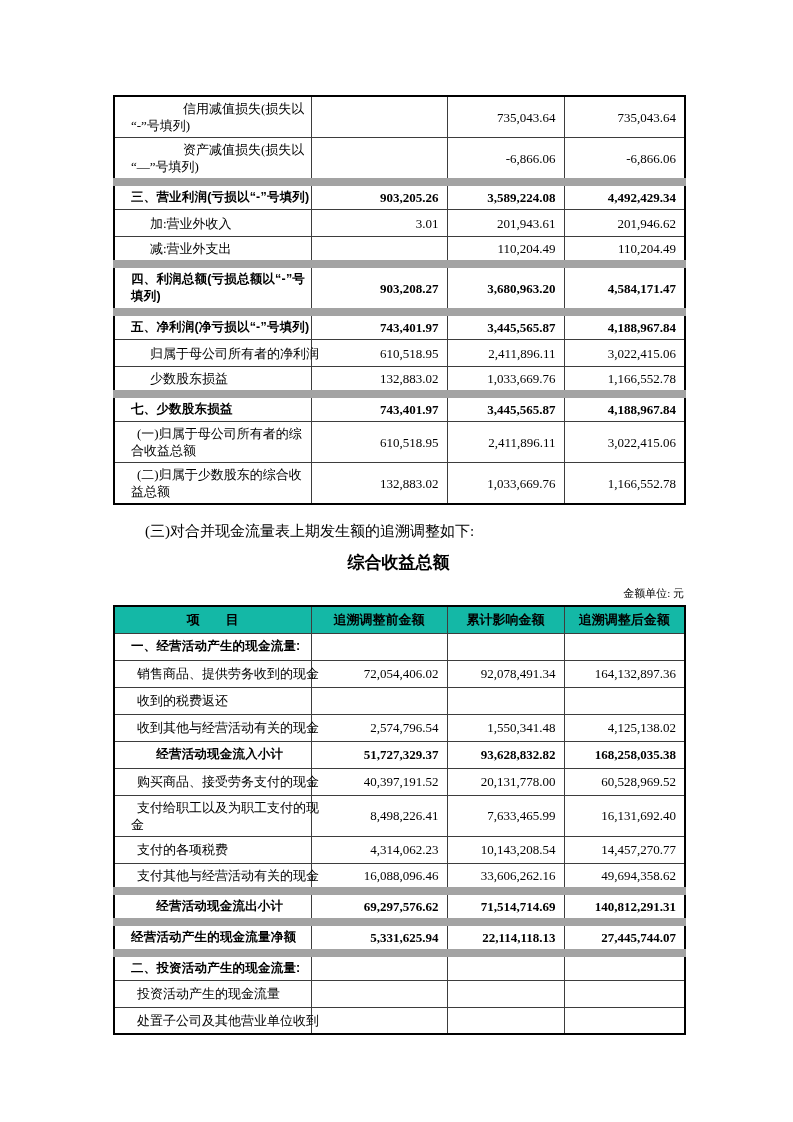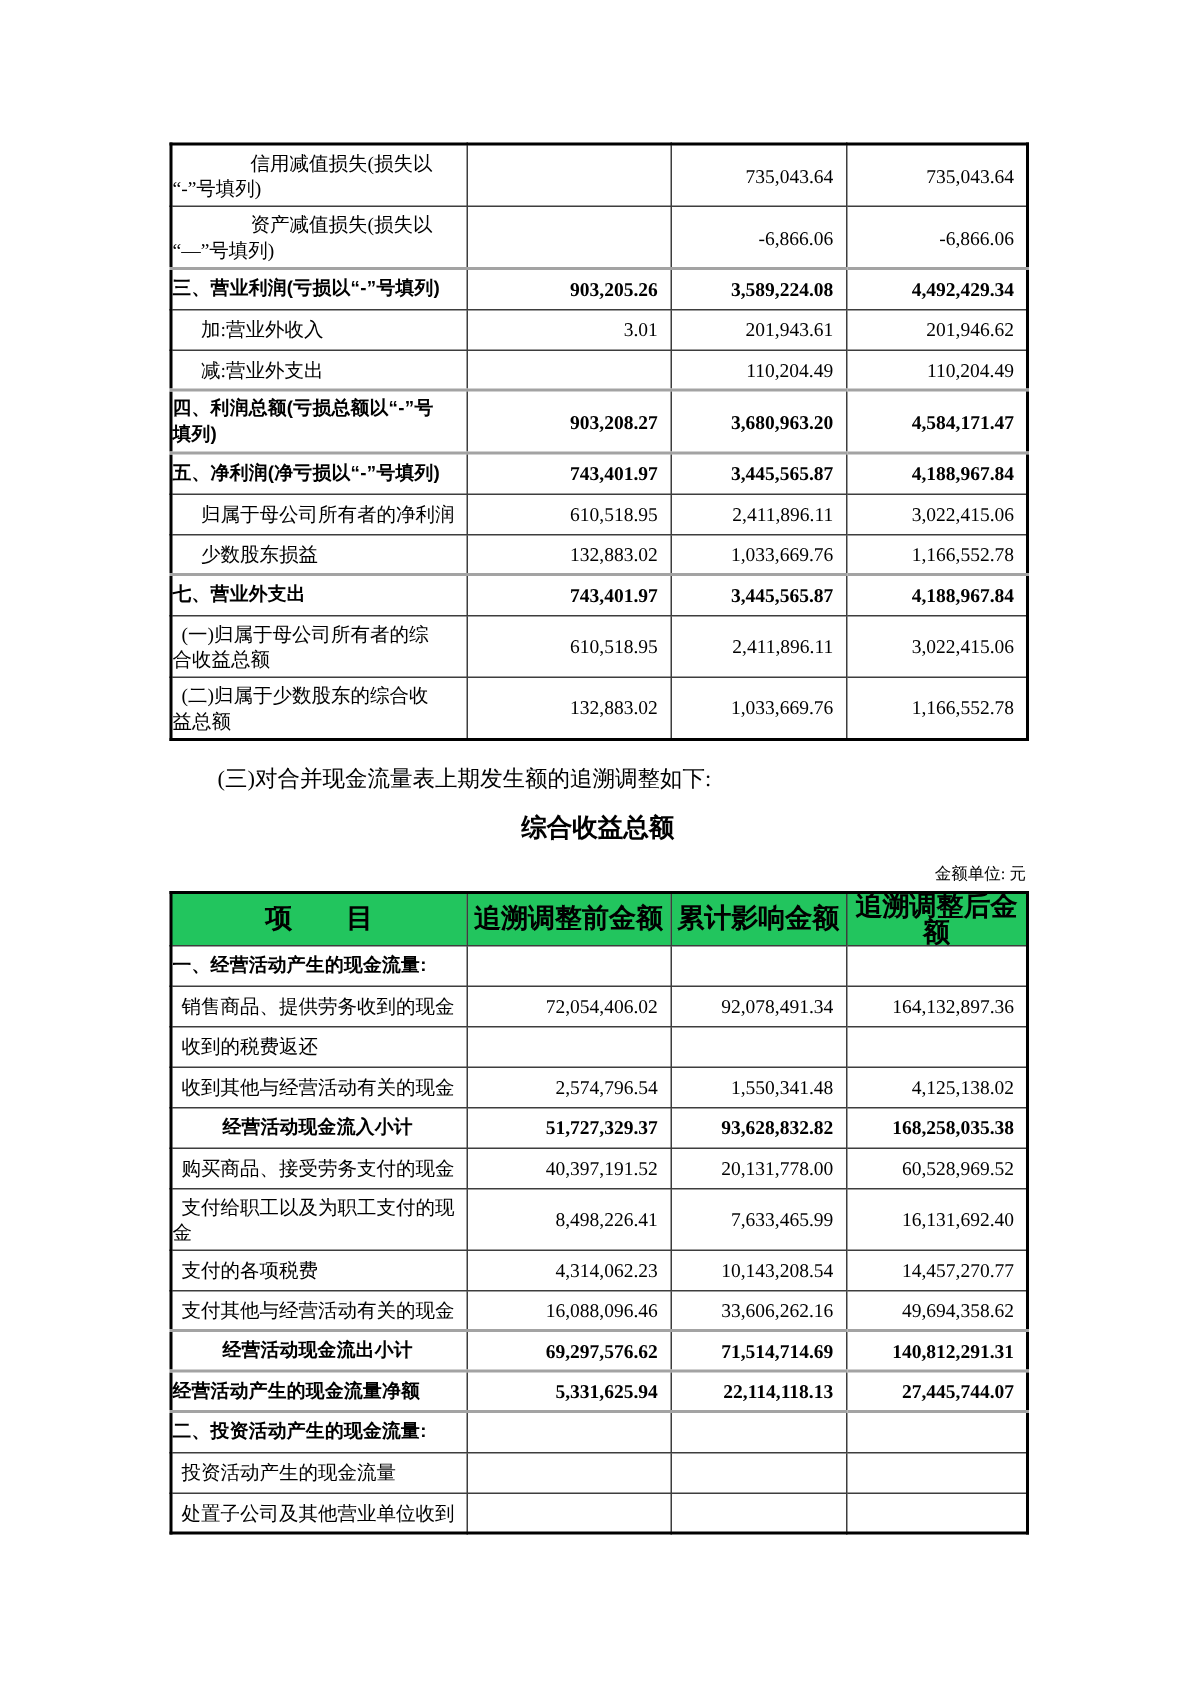--- a/index.html
+++ b/index.html
@@ -24,43 +24,43 @@
     border: 2px solid #000;
   }
   table.fin td, table.fin th {
     border: 1px solid #3d3d3d;
     vertical-align: middle;
     line-height: 17px;
     height: 27px;
   }
   td.label {
     text-align: left;
-    padding: 3px 2px 3px 0;
+    padding: 3px 2px 3px 16px;
     white-space: pre;           
     margin-left: 44px;
   }
   td.num {
     text-align: right;
     padding: 3px 8px 3px 2px;
   }
-  tr.thick-top td { border-top: 2px solid #a3a3a3; }
+  tr.thick-top td { border-top: 8px solid #a3a3a3; }
   tr.b { font-weight: bold; }
   tr.b td.label { font-family: "Liberation Sans", sans-serif; font-size: 12.5px; letter-spacing: 0.2px; }
   td.label.i4  { text-indent: 52px; }
   td.label.i15 { text-indent: 19px; }
   td.label.i05 { text-indent: 6px;  }
   td.label.ctr { text-align: center; text-indent: 0; }
   thead th {
     font-family: "Liberation Sans", sans-serif;
     font-weight: bold;
-    font-size: 18px;
+    font-size: 13px;
     text-align: center;
     height: 40px;
     border-bottom: 2px solid #222;
-    background: #22c55e;
+    background: #14b8a6;
   }
   .sec-heading {
     font-size: 15px;
     line-height: 21px;
     margin: 16px 0 9px 0;
     text-indent: 32px;
   }
   .tbl-title {
     text-align: center;
     font-family: "Liberation Sans", sans-serif;
@@ -138,21 +138,21 @@
           <td class="num">2,411,896.11</td>
           <td class="num">3,022,415.06</td>
         </tr>
         <tr>
           <td class="label i15">少数股东损益</td>
           <td class="num">132,883.02</td>
           <td class="num">1,033,669.76</td>
           <td class="num">1,166,552.78</td>
         </tr>
         <tr class="b thick-top">
-          <td class="label">七、营业外支出</td>
+          <td class="label">七、少数股东损益</td>
           <td class="num">743,401.97</td>
           <td class="num">3,445,565.87</td>
           <td class="num">4,188,967.84</td>
         </tr>
         <tr>
           <td class="label i05">(一)归属于母公司所有者的综
 合收益总额</td>
           <td class="num">610,518.95</td>
           <td class="num">2,411,896.11</td>
           <td class="num">3,022,415.06</td>

